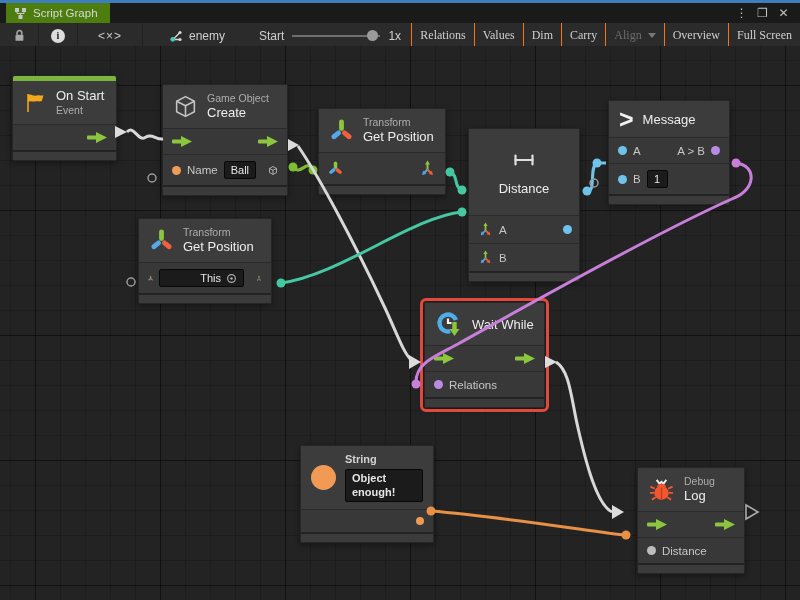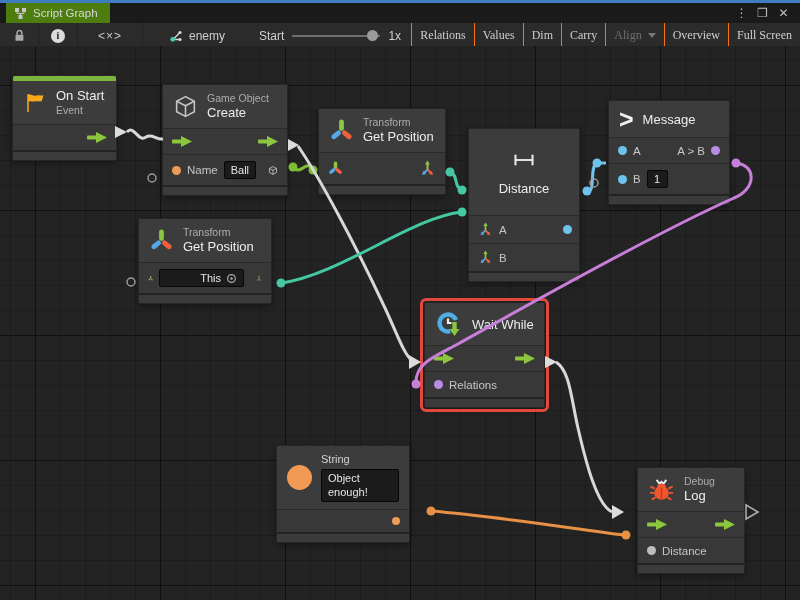--- a/index.html
+++ b/index.html
@@ -66,21 +66,21 @@
     font-size:11px;padding:2px 6px;display:inline-flex;align-items:center;gap:5px;}
   .selected{outline:3px solid #E2493C;outline-offset:1px;}
 
   #node-on-start{left:12px;top:29px;width:103px;}
   #node-create{left:162px;top:38px;width:124px;}
   #node-getpos-a{left:318px;top:62px;width:126px;}
   #node-distance{left:468px;top:82px;width:110px;}
   #node-greater{left:608px;top:54px;width:120px;}
   #node-getpos-b{left:138px;top:172px;width:132px;}
   #node-wait{left:424px;top:256px;width:119px;}
-  #node-string{left:276px;top:399px;width:132px;}
+  #node-string{left:300px;top:399px;width:132px;font-weight:bold;}
   #node-debug{left:637px;top:421px;width:106px;}
 
   #node-distance .nhead{padding:19px 10px;flex-direction:column;}
   #node-greater .gt-glyph{font-size:25px;font-weight:bold;color:#F0F0F0;line-height:22px;}
   .out-dot-right{position:absolute;right:7px;}
 
   .wires{position:absolute;left:0;top:0;width:800px;height:554px;z-index:3;pointer-events:none;}
 </style>
 </head>
 <body>

